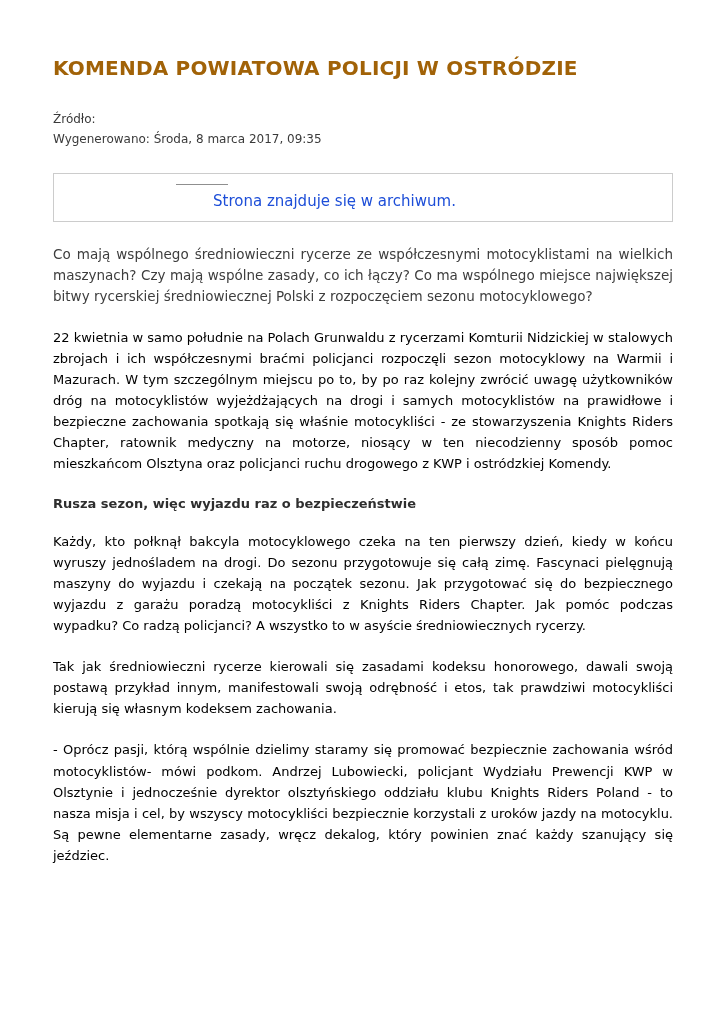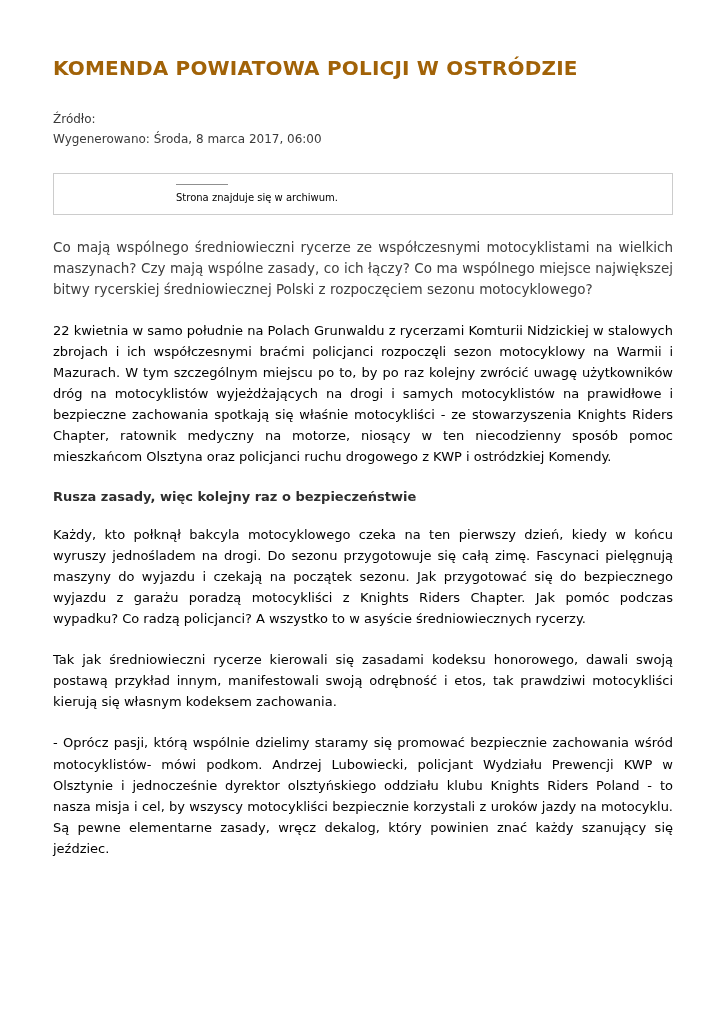--- a/index.html
+++ b/index.html
@@ -47,22 +47,23 @@
     border: 1px solid #cccccc;
     padding: 10px 10px 11px 122px;
   }
   .archive-line {
     width: 52px;
     height: 0;
     border-top: 1px solid #8f8f8f;
     margin-bottom: 7px;
   }
   .archive-text {
-    font-size: 10px;
-    color: #000000;
+    font-size: 15px;
+    color: #1d4ed8;
+    margin-left: 37px;
   }
   .article-title {
     margin: 38px 0 0 0;
     font-size: 23px;
     font-weight: 400;
     line-height: 1.32;
     color: #6e6e70;
     text-transform: none;
   }
   .lead {
@@ -89,34 +90,34 @@
 </style>
 </head>
 <body>
 
 <div class="page">
 
   <h1 class="site-header">KOMENDA POWIATOWA POLICJI W OSTRÓDZIE</h1>
 
   <div class="source-block">
     <span class="source-label">Źródło:</span>
-    <span class="generated-line">Wygenerowano: Środa, 8 marca 2017, 06:00</span>
+    <span class="generated-line">Wygenerowano: Środa, 8 marca 2017, 09:35</span>
   </div>
 
   <div class="archive-box">
     <div class="archive-line"></div>
     <div class="archive-text">Strona znajduje się w archiwum.</div>
   </div>
 
 
   <p class="lead">Co mają wspólnego średniowieczni rycerze ze współczesnymi motocyklistami na wielkich maszynach? Czy mają wspólne zasady, co ich łączy? Co ma wspólnego miejsce największej bitwy rycerskiej średniowiecznej Polski z rozpoczęciem sezonu motocyklowego?</p>
 
   <p class="body-paragraph">22 kwietnia w samo południe na Polach Grunwaldu z rycerzami Komturii Nidzickiej w stalowych zbrojach i ich współczesnymi braćmi policjanci rozpoczęli sezon motocyklowy na Warmii i Mazurach. W tym szczególnym miejscu po to, by po raz kolejny zwrócić uwagę użytkowników dróg na motocyklistów wyjeżdżających na drogi i samych motocyklistów na prawidłowe i bezpieczne zachowania spotkają się właśnie motocykliści - ze stowarzyszenia Knights Riders Chapter, ratownik medyczny na motorze, niosący w ten niecodzienny sposób pomoc mieszkańcom Olsztyna oraz policjanci ruchu drogowego z KWP i ostródzkiej Komendy.</p>
 
-  <h3 class="sub-heading">Rusza zasady, więc kolejny raz o bezpieczeństwie</h3>
+  <h3 class="sub-heading">Rusza sezon, więc wyjazdu raz o bezpieczeństwie</h3>
 
   <p class="body-paragraph">Każdy, kto połknął bakcyla motocyklowego czeka na ten pierwszy dzień, kiedy w końcu wyruszy jednośladem na drogi. Do sezonu przygotowuje się całą zimę. Fascynaci  pielęgnują  maszyny do wyjazdu i czekają na początek sezonu. Jak przygotować się do  bezpiecznego wyjazdu z garażu poradzą motocykliści  z Knights Riders Chapter. Jak pomóc podczas wypadku? Co radzą policjanci? A wszystko to w  asyście średniowiecznych rycerzy.</p>
 
 
   <p class="body-paragraph">Tak jak średniowieczni rycerze kierowali się zasadami  kodeksu honorowego, dawali swoją postawą przykład innym, manifestowali swoją odrębność i etos, tak prawdziwi motocykliści kierują się własnym kodeksem zachowania.</p>
 
   <p class="body-paragraph">- Oprócz pasji, którą wspólnie dzielimy staramy się promować bezpiecznie zachowania wśród motocyklistów- mówi podkom. Andrzej Lubowiecki, policjant Wydziału Prewencji KWP w Olsztynie i jednocześnie dyrektor olsztyńskiego oddziału klubu Knights Riders Poland - to nasza misja i cel, by wszyscy motocykliści bezpiecznie korzystali z uroków jazdy na motocyklu. Są pewne elementarne zasady, wręcz dekalog, który powinien znać  każdy szanujący się jeździec.</p>
 
 </div>
 

